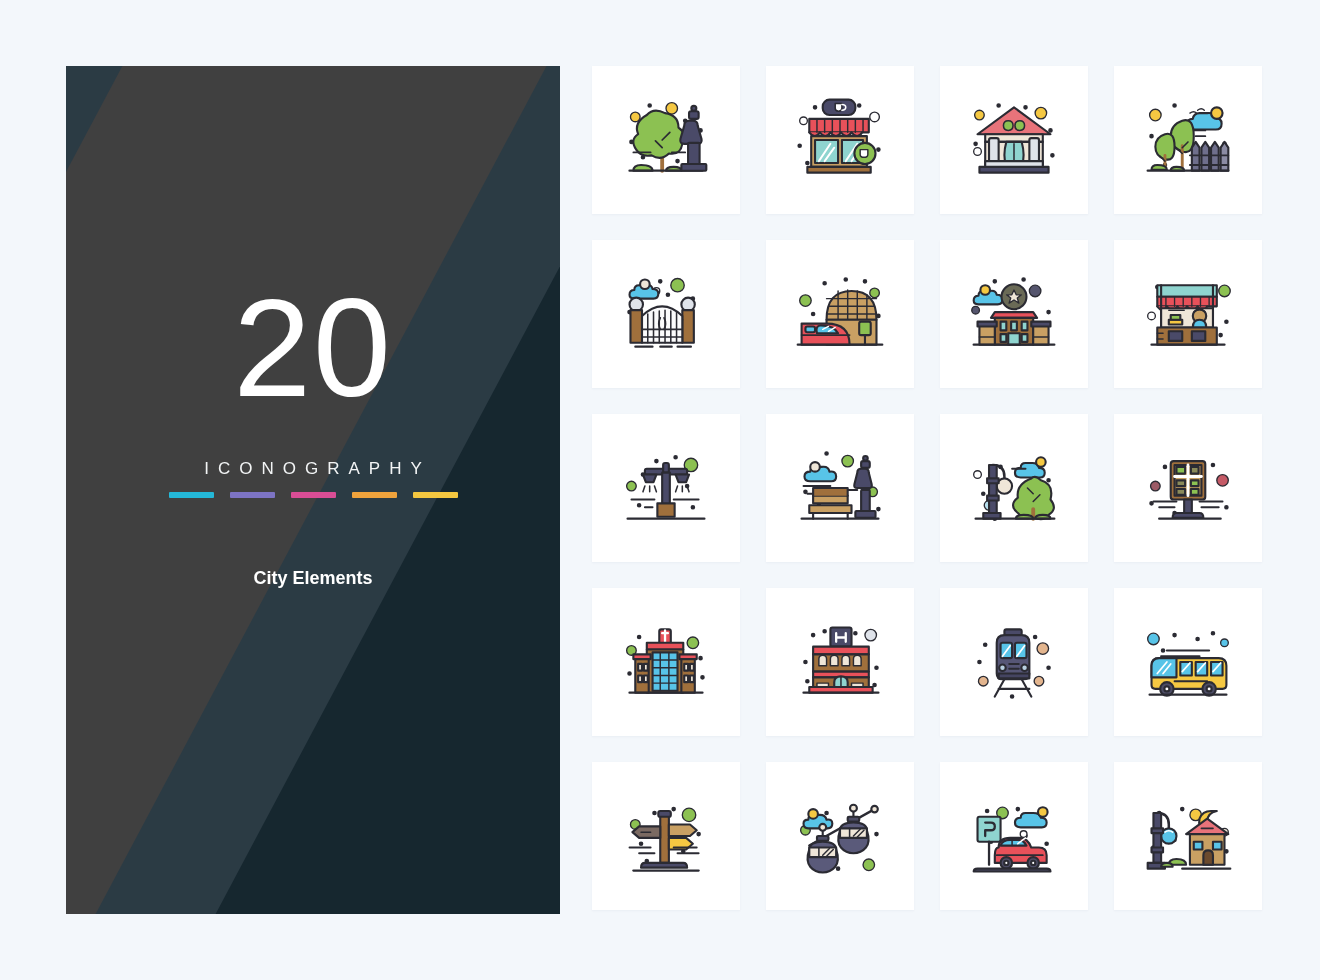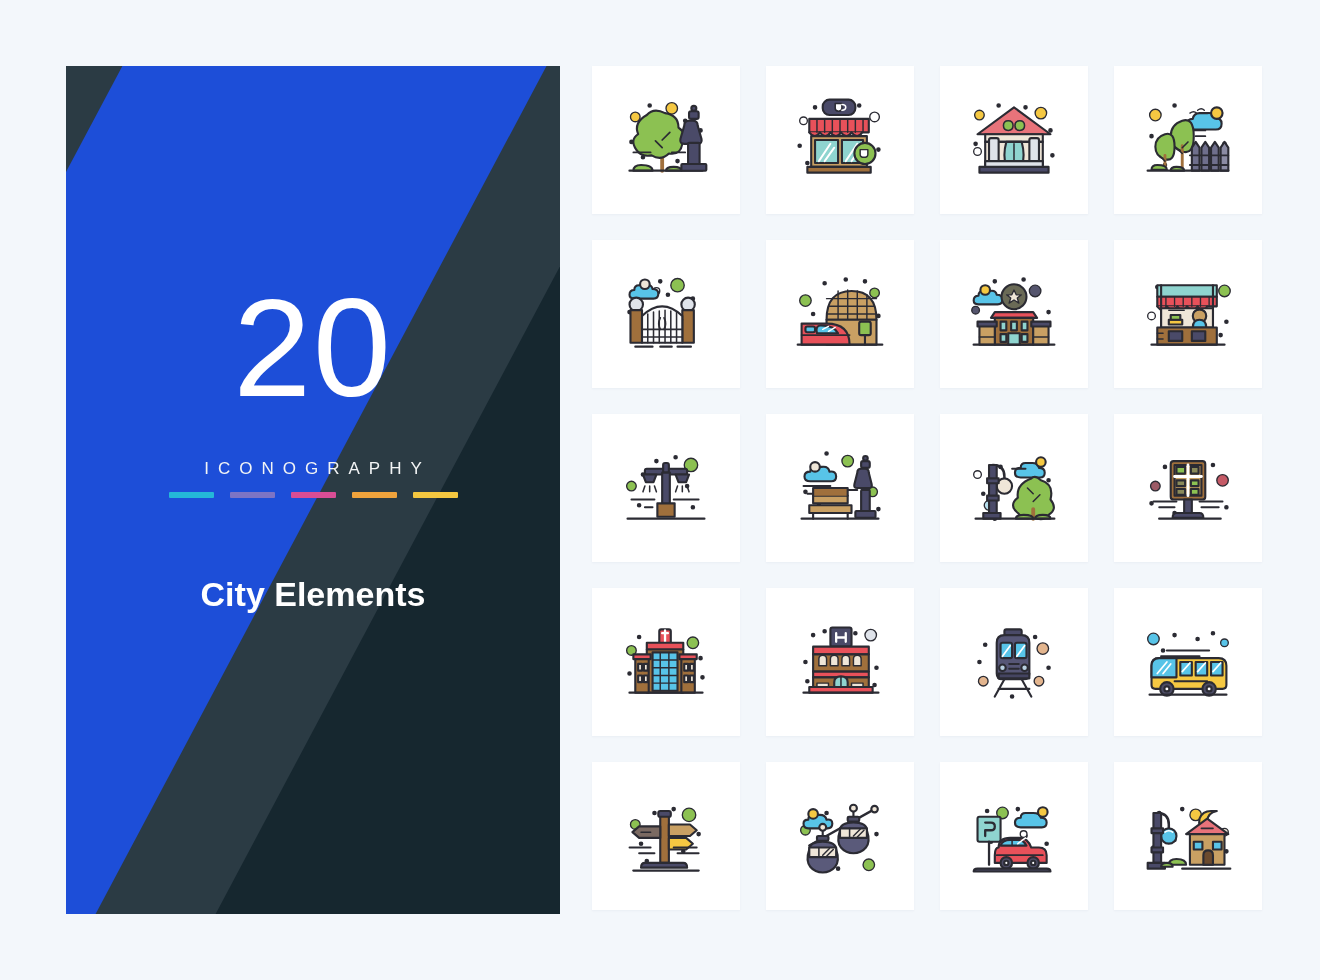--- a/index.html
+++ b/index.html
@@ -33,22 +33,22 @@
   .iconography{
     margin:0;padding-top:46px;
     font-size:17px;letter-spacing:9px;color:#f2f4f5;font-weight:400;
     padding-left:9px;
   }
   .bars{
     display:flex;justify-content:center;gap:16px;margin-top:13px;
   }
   .bars .bar{width:45px;height:6px;border-radius:1px;}
   .subtitle{
-    margin:15px;padding-top:62px;
-    font-size:34px;font-weight:700;color:#ffffff;
+    margin:8px;padding-top:62px;
+    font-size:18px;font-weight:700;color:#ffffff;
   }
 
   
   .grid{
     position:absolute;left:592px;top:66px;
     display:grid;
     grid-template-columns:repeat(4,148px);
     grid-template-rows:repeat(5,148px);
     column-gap:26px;row-gap:26px;
   }
@@ -57,21 +57,21 @@
     display:flex;align-items:center;justify-content:center;
     box-shadow:0 1px 2px rgba(90,110,130,0.06);
   }
   .card svg{width:96px;height:96px;display:block;}
 </style>
 </head>
 <body style="background: rgb(243, 247, 251);">
 
 <div class="page">
 
-  <div class="cover" style="background: #1d4ed8;">
+  <div class="cover" style="background: #404040;">
 
     <div class="band band-b"></div>
     <div class="band band-c"></div>
     <div class="band band-d"></div>
     <div class="band band-e"></div>
 
     <div class="cover-inner">
       <div class="big-number">20</div>
       <div class="iconography">ICONOGRAPHY</div>
       <div class="bars">

